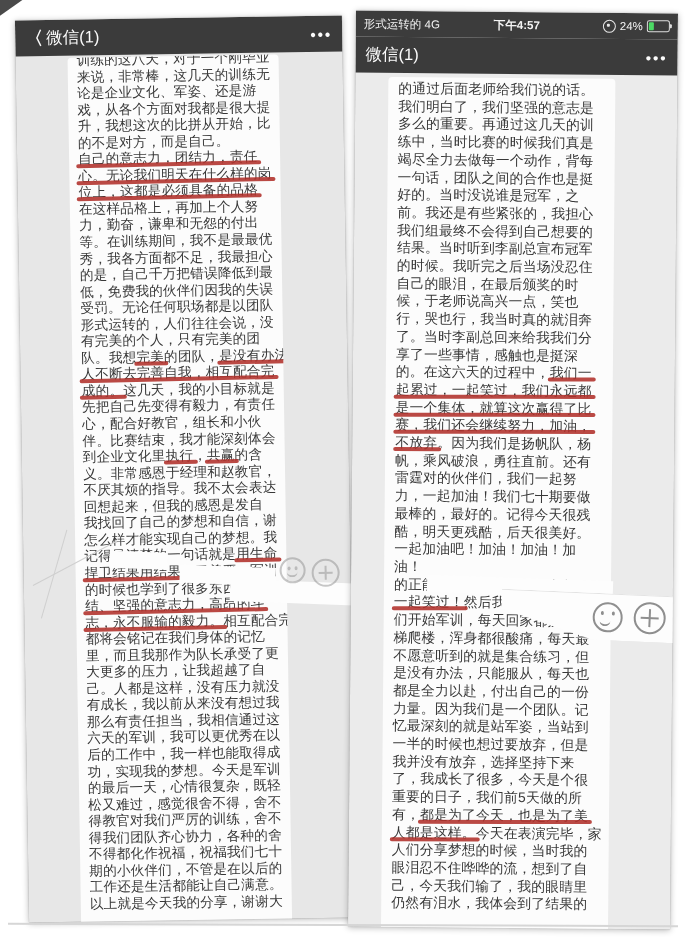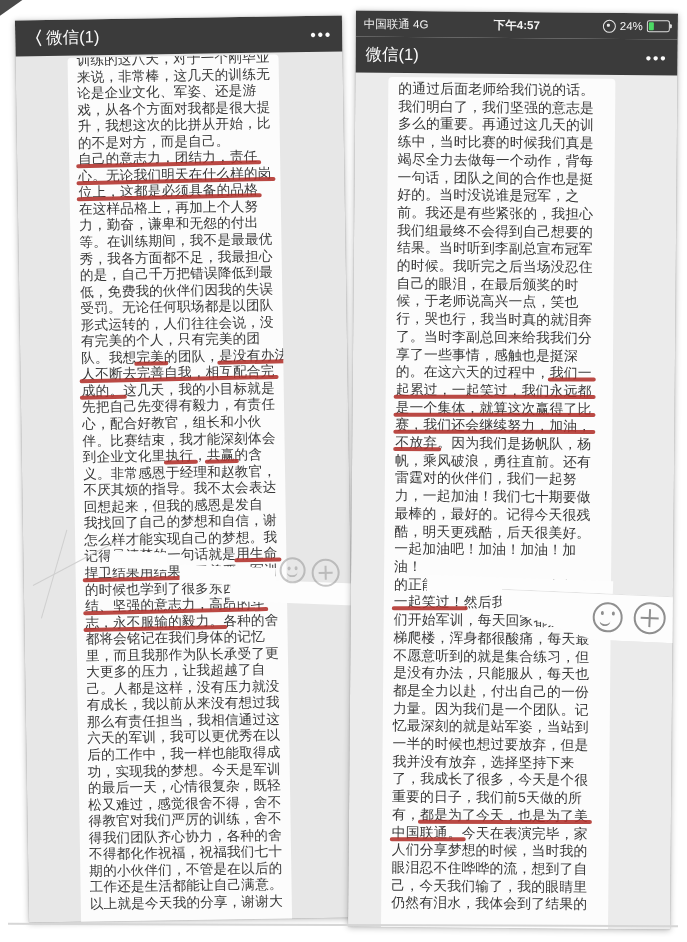--- a/index.html
+++ b/index.html
@@ -92,21 +92,21 @@
           <div class="ln"><span>到企业文化里</span><span class="rl">执行</span><span>，</span><span class="rl">共赢</span><span>的含</span></div>
           <div class="ln"><span>义。非常感恩于经理和赵教官，</span></div>
           <div class="ln"><span>不厌其烦的指导。我不太会表达</span></div>
           <div class="ln"><span>回想起来，但我的感恩是发自</span></div>
           <div class="ln"><span>我找回了自己的梦想和自信，谢</span></div>
           <div class="ln"><span>怎么样才能实现自己的梦想。我</span></div>
           <div class="ln"><span>记得最清楚的一句话就是</span><span class="rl">用生命</span></div>
           <div class="ln"><span class="rl">捍卫结果用结果捍卫尊严。</span><span>军训</span></div>
           <div class="ln"><span>的时候也学到了很多东西，</span><span class="rl">团</span></div>
           <div class="ln"><span class="rl">结、坚强的意志力，高昂的斗</span></div>
-          <div class="ln"><span class="rl">志，永不服输的毅力。</span><span>各种的舍</span></div>
+          <div class="ln"><span class="rl">志，永不服输的毅力。</span><span>相互配合完</span></div>
           <div class="ln"><span>都将会铭记在我们身体的记忆</span></div>
           <div class="ln"><span>里，而且我那作为队长承受了更</span></div>
           <div class="ln"><span>大更多的压力，让我超越了自</span></div>
           <div class="ln"><span>己。人都是这样，没有压力就没</span></div>
           <div class="ln"><span>有成长，我以前从来没有想过我</span></div>
           <div class="ln"><span>那么有责任担当，我相信通过这</span></div>
           <div class="ln"><span>六天的军训，我可以更优秀在以</span></div>
           <div class="ln"><span>后的工作中，我一样也能取得成</span></div>
           <div class="ln"><span>功，实现我的梦想。今天是军训</span></div>
           <div class="ln"><span>的最后一天，心情很复杂，既轻</span></div>
@@ -128,21 +128,21 @@
           <i class="m"></i>
         </span>
       <span class="ic-plus faint" style="left:288px;top:505px;width:24px;height:24px;"></span>
       <div class="edge-line" style="left:4px;top:505px;width:95px;height:1px;transform:rotate(-27deg);"></div>
       <div class="edge-line" style="left:30px;top:470px;width:1px;height:92px;transform:rotate(17deg);"></div>
     </div>
   </div>
 
   <div class="card right">
     <div class="statusbar">
-      <span>中国联通</span>&nbsp;
+      <span>形式运转的</span>&nbsp;
       <span>4G</span>
       <span class="sb-time">下午4:57</span>
       <span class="sb-right">
         <span class="lock-ic">
             <i></i>
           </span>
         <span>24%</span>
         <span class="batt">
             <i></i>
             <b></b>
@@ -190,21 +190,21 @@
           <div class="ln"><span>不愿意听到的就是集合练习，但</span></div>
           <div class="ln"><span>是没有办法，只能服从，每天也</span></div>
           <div class="ln"><span>都是全力以赴，付出自己的一份</span></div>
           <div class="ln"><span>力量。因为我们是一个团队。记</span></div>
           <div class="ln"><span>忆最深刻的就是站军姿，当站到</span></div>
           <div class="ln"><span>一半的时候也想过要放弃，但是</span></div>
           <div class="ln"><span>我并没有放弃，选择坚持下来</span></div>
           <div class="ln"><span>了，我成长了很多，今天是个很</span></div>
           <div class="ln"><span>重要的日子，我们前5天做的所</span></div>
           <div class="ln"><span>有，</span><span class="rl">都是为了今天，也是为了美</span></div>
-          <div class="ln"><span class="rl">中国联通。</span><span>今天在表演完毕，家</span></div>
+          <div class="ln"><span class="rl">人都是这样。</span><span>今天在表演完毕，家</span></div>
           <div class="ln"><span>人们分享梦想的时候，当时我的</span></div>
           <div class="ln"><span>眼泪忍不住哗哗的流，想到了自</span></div>
           <div class="ln"><span>己，今天我们输了，我的眼睛里</span></div>
           <div class="ln"><span>仍然有泪水，我体会到了结果的</span></div>
         </div>
       <div class="patch" style="left:76px;top:500px;width:186px;height:17px;transform:rotate(1.5deg);"></div>
 
       <div class="frag" style="left:150px;top:514px;width:186px;height:46px;transform:rotate(2deg);
                   clip-path:polygon(0% 0%,100% 0%,100% 100%,50% 100%,0% 42%);">
         <span class="ic-smile" style="left:92px;top:8px;width:26px;height:26px;">

